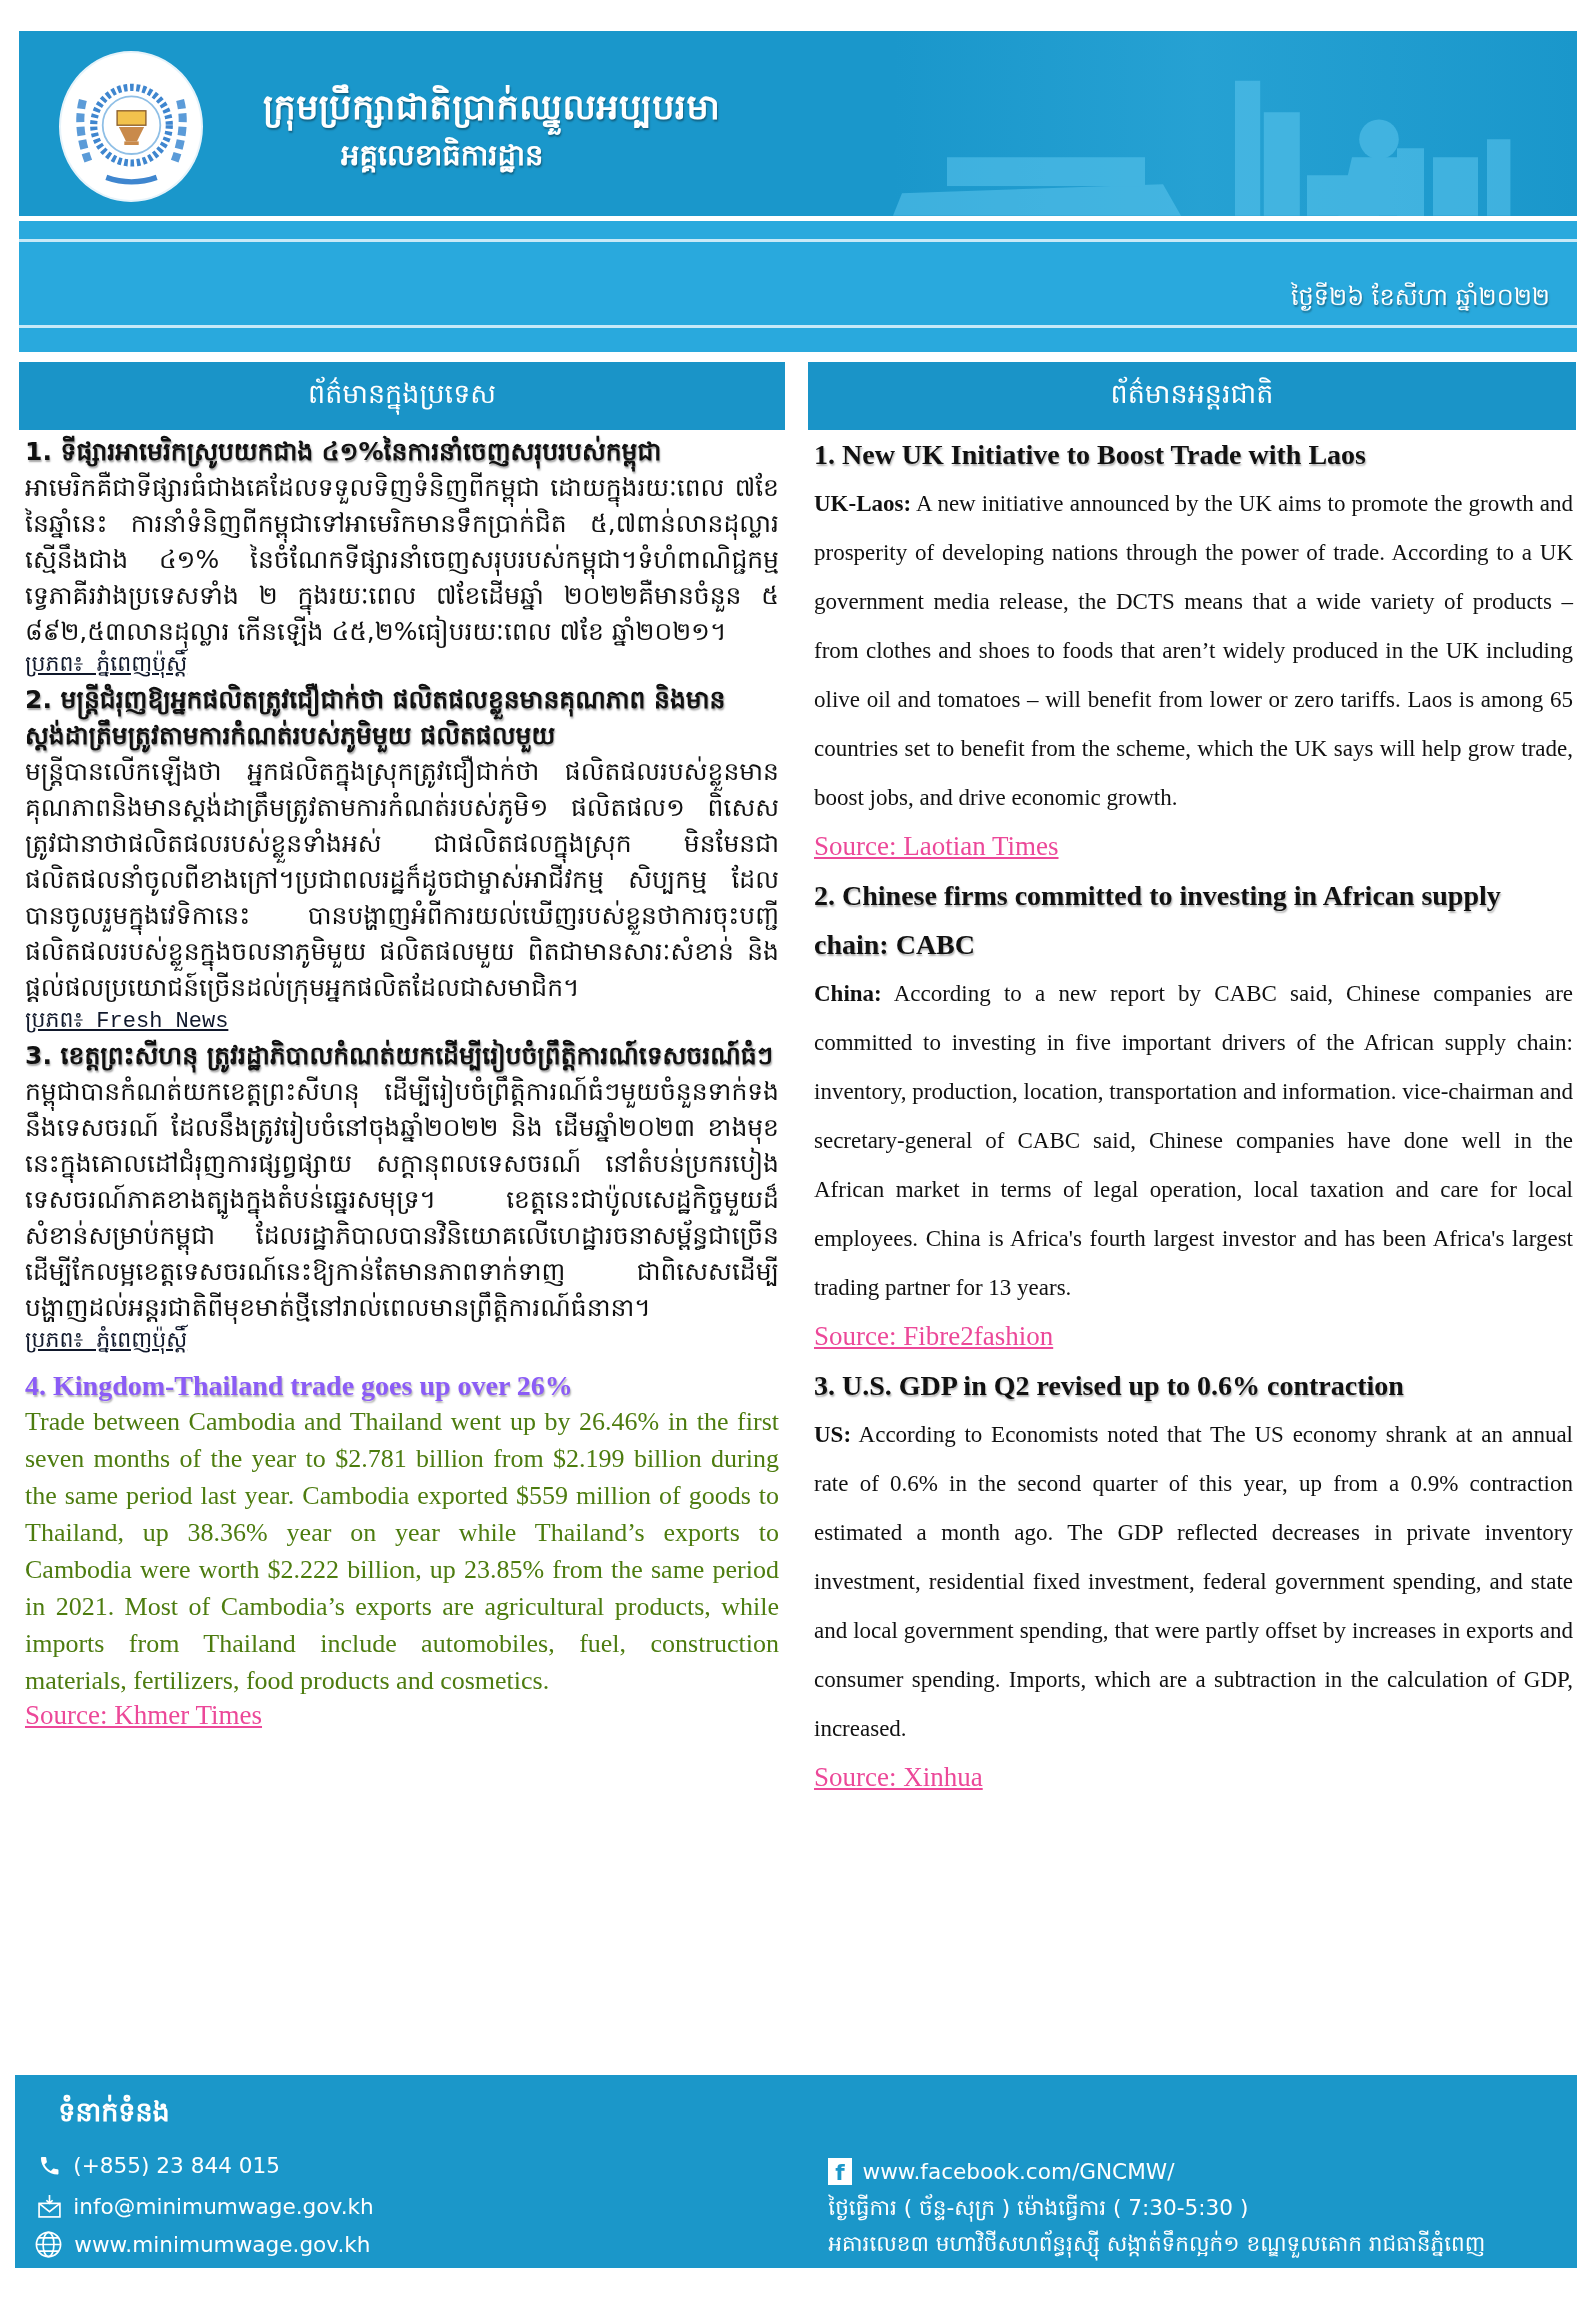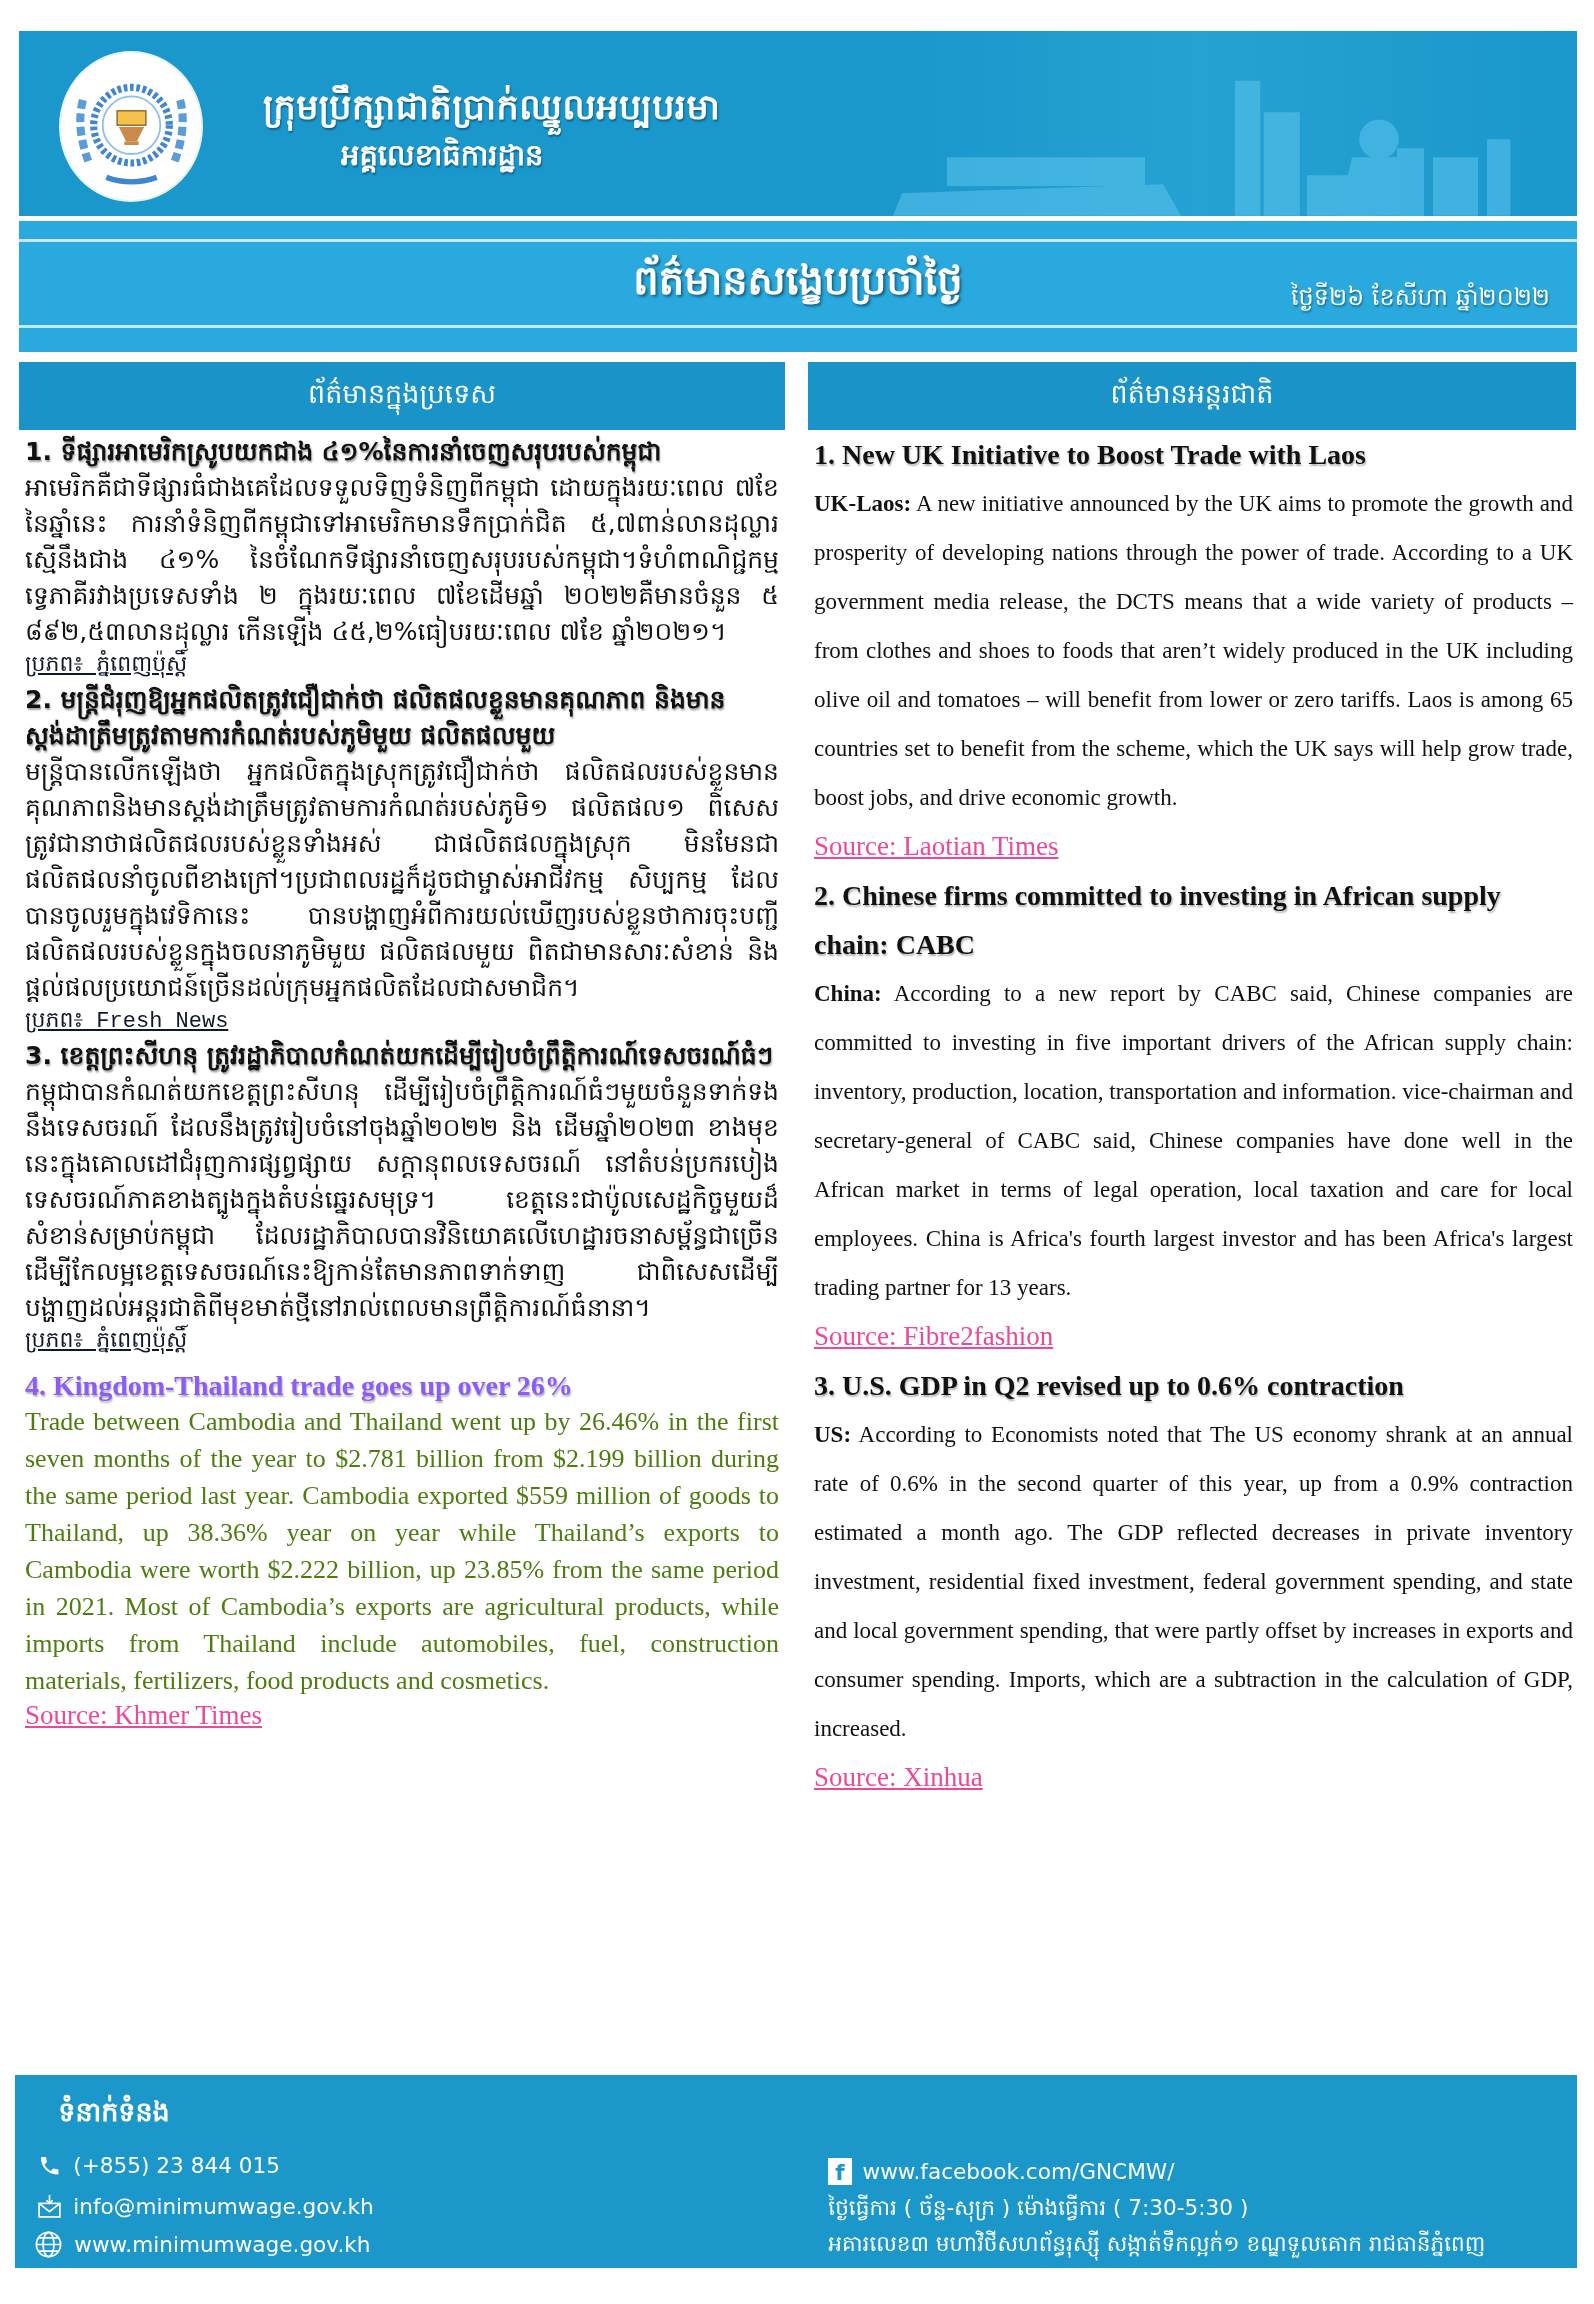--- a/index.html
+++ b/index.html
@@ -143,21 +143,20 @@
       <path d="M48 136 Q76 146 104 136" stroke="#3f86cf" stroke-width="6" fill="none"></path>
     </svg>
   </div>
   <div class="org-name">ក្រុមប្រឹក្សាជាតិប្រាក់ឈ្នួលអប្បបរមា</div>
   <div class="org-sub">អគ្គលេខាធិការដ្ឋាន</div>
 </div>
 
 <div class="title-band">
   <div class="line-top"></div>
   <div class="line-bot"></div>
-  <div class="doc-title">ព័ត៌មានសង្ខេបប្រចាំថ្ងៃ</div>
   <div class="doc-date">ថ្ងៃទី២៦ ខែសីហា ឆ្នាំ២០២២</div>
 </div>
 
 <div class="col-header left">ព័ត៌មានក្នុងប្រទេស</div>
 <div class="col-header right">ព័ត៌មានអន្តរជាតិ</div>
 
 <div class="col left">
   <article>
     <div class="km-title">1. ទីផ្សារអាមេរិកស្រូបយកជាង ៤១%នៃការនាំចេញសរុបរបស់កម្ពុជា</div>
     <div class="km-body">អាមេរិកគឺជាទីផ្សារធំជាងគេដែលទទួលទិញទំនិញពីកម្ពុជា ដោយក្នុងរយៈពេល ៧ខែ នៃឆ្នាំនេះ ការនាំទំនិញពីកម្ពុជាទៅអាមេរិកមានទឹកប្រាក់ជិត ៥,៧ពាន់លានដុល្លារ ស្មើនឹងជាង ៤១% នៃចំណែកទីផ្សារនាំចេញសរុបរបស់កម្ពុជា។ទំហំពាណិជ្ជកម្មទ្វេភាគីរវាងប្រទេសទាំង ២ ក្នុងរយៈពេល ៧ខែដើមឆ្នាំ ២០២២គឺមានចំនួន ៥ ៨៩២,៥៣លានដុល្លារ កើនឡើង ៤៥,២%ធៀបរយៈពេល ៧ខែ ឆ្នាំ២០២១។</div>

